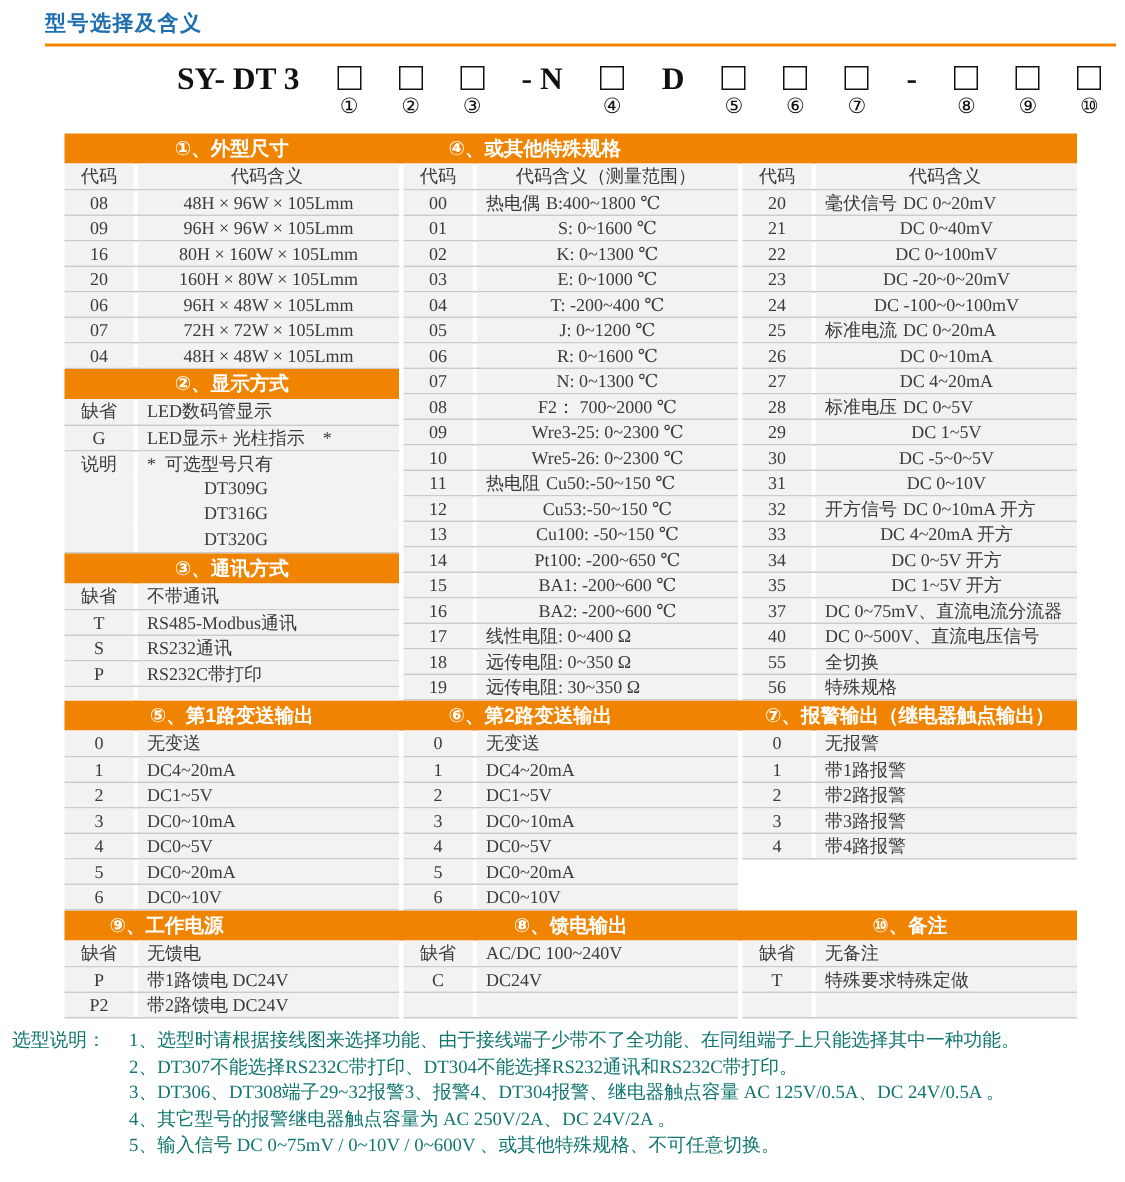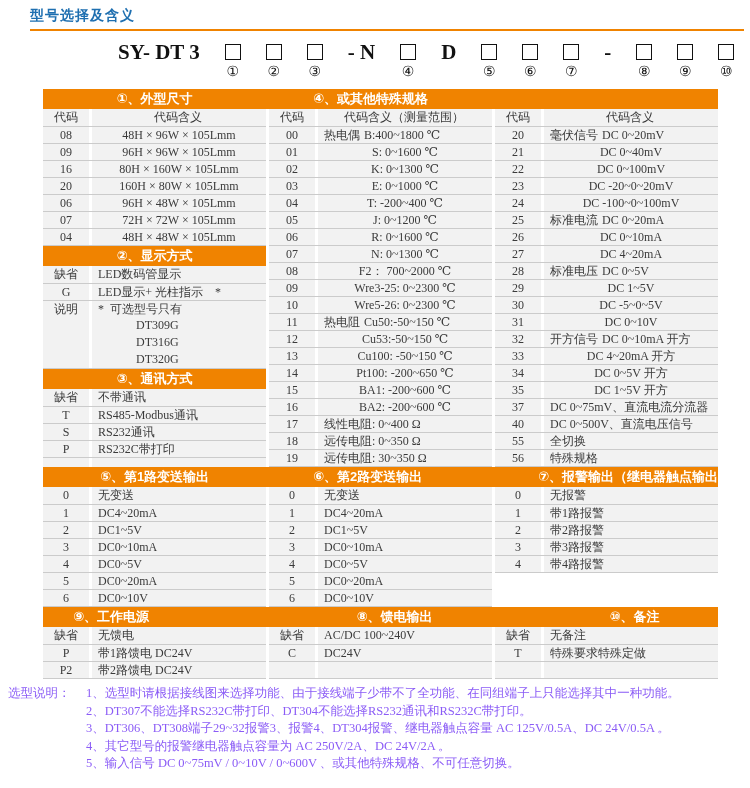--- a/index.html
+++ b/index.html
@@ -24,21 +24,21 @@
   .title-rule{height:2px;background:var(--orange);margin:0 6px 0 30px;}
   
   .model-wrap{margin:10px 0 6px 43px;width:675px;}
   .model{display:flex;align-items:flex-start;gap:25px;padding-left:75px;}
   .mslot{display:flex;flex-direction:column;align-items:center;}
   .mt{font-size:21px;font-weight:bold;color:#111;line-height:22px;white-space:pre;}
   .mbox{width:16px;height:16px;border:1.6px solid #111;margin-top:3px;background:#fff;}
   .mnum{font-size:14px;color:#111;margin-top:4px;height:16px;line-height:16px;}
   
   .content{margin-left:43px;width:675px;}
-  .band{display:flex;gap:17px;background:var(--orange);height:20px;}
+  .band{display:flex;gap:3px;background:var(--orange);height:20px;}
   .band .bcell{
     width:223px;flex:0 0 223px;color:#fff;font-weight:bold;
     font-family:"Liberation Sans","DejaVu Sans",sans-serif;
     font-size:13px;line-height:20px;text-align:center;white-space:nowrap;overflow:visible;
   }
   .band .bcell.padleft{text-align:left;padding-left:30px;}
   .band.small{display:block;height:20px;}
   .band.small .bcell{width:100%;}
   
   .cols{display:flex;gap:3px;}
@@ -55,21 +55,21 @@
   .cell.val.i{text-align:left;padding-left:44px;}
   .cell.val span{white-space:pre;}
   .prefix{margin-right:4px;}
   .thead .cell{text-align:center;}
   .thead .cell.val{text-align:center;padding-left:0;}
   .filler{flex:1;display:flex;gap:3px;}
   .filler .fc1{width:46px;flex:0 0 46px;background:var(--cell);}
   .filler .fc2{flex:1;background:var(--cell);}
   
   .notes{display:flex;margin:6px 0 0 8px;width:736px;
-    font-size:12.5px;line-height:17.5px;color:#8b5cf6;}
+    font-size:12.5px;line-height:17.5px;color:#0f766e;}
   .notes-label{flex:0 0 78px;white-space:nowrap;}
   .notes-items{flex:1;}
   .note-item{white-space:normal;}
 </style>
 </head>
 <body>
 
 <div class="doc-title">型号选择及含义</div>
 <div class="title-rule"></div>
 

